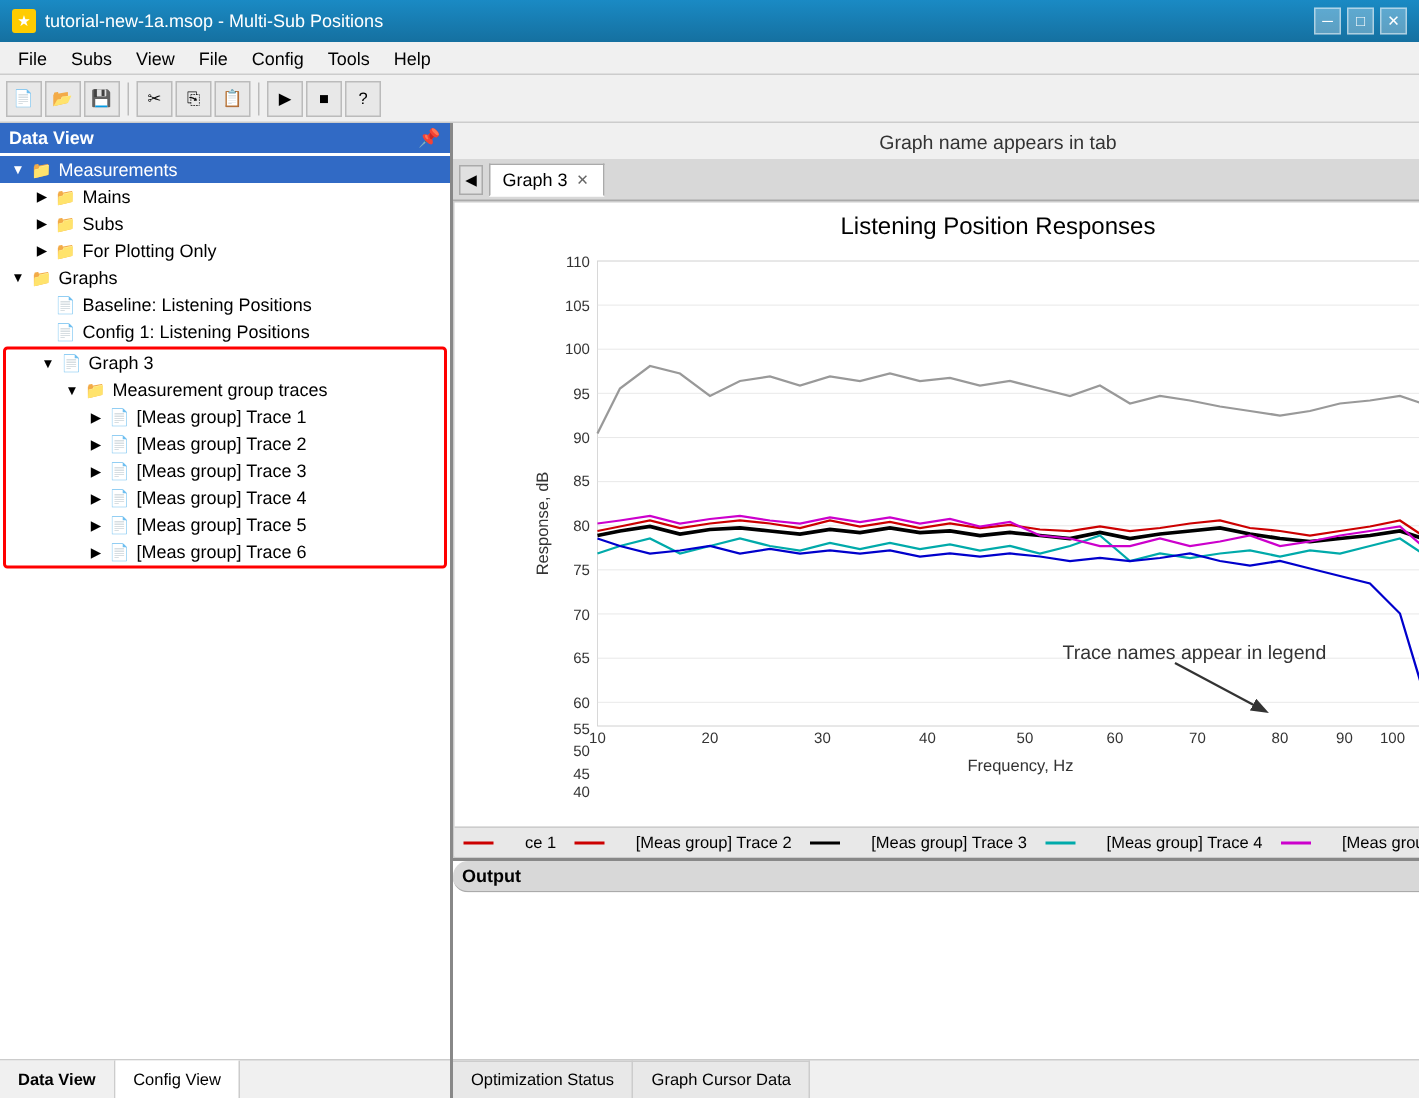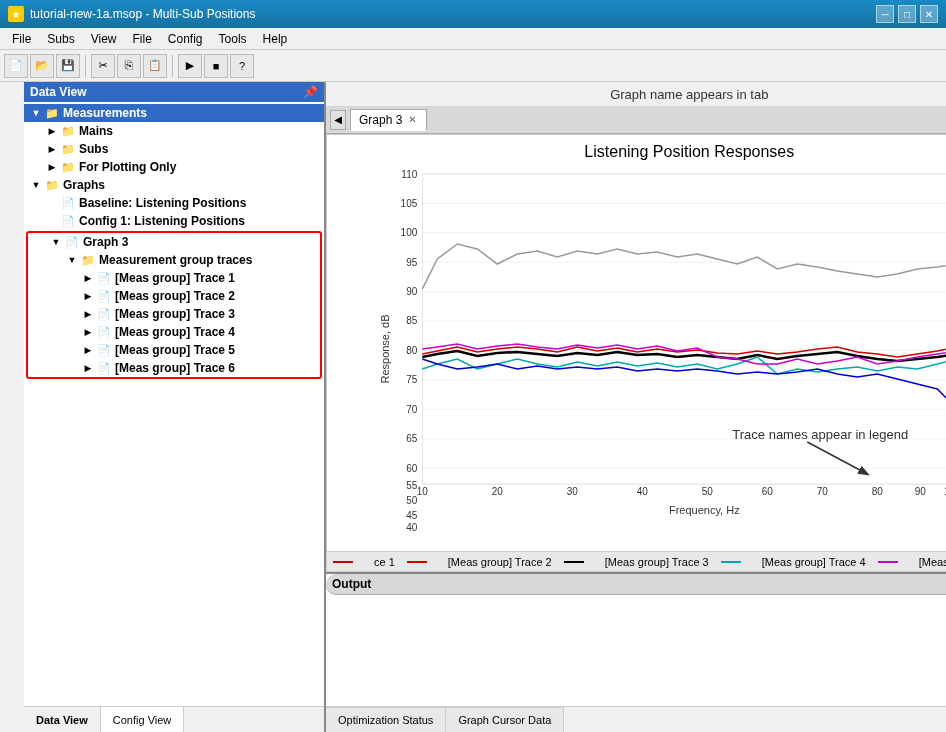--- a/index.html
+++ b/index.html
@@ -18,30 +18,30 @@
 
     
     .toolbar { background: #f0f0f0; height: 32px; display: flex; align-items: center; padding: 0 4px; border-bottom: 1px solid #ccc; gap: 2px; }
     .toolbar-btn { width: 24px; height: 24px; background: #e8e8e8; border: 1px solid #bbb; display: flex; align-items: center; justify-content: center; cursor: pointer; font-size: 11px; }
     .toolbar-sep { width: 1px; height: 22px; background: #bbb; margin: 0 3px; }
 
     
     .main-layout { display: flex; height: calc(732px - 82px); }
 
     
-    .left-panel { width: 302px; border-right: 2px solid #888; display: flex; flex-direction: column; background: white; flex-shrink: 0; margin-left: 24px; }
+    .left-panel { width: 302px; border-right: 2px solid #888; display: flex; flex-direction: column; background: white; flex-shrink: 0; }
     .panel-header { background: #316ac5; color: white; padding: 3px 6px; font-size: 12px; font-weight: bold; display: flex; justify-content: space-between; align-items: center; }
     .tree-area { flex: 1; overflow-y: auto; background: white; padding: 2px 0; }
     .tree-item { display: flex; align-items: center; padding: 1px 4px; cursor: pointer; white-space: nowrap; }
     .tree-item.selected { background: #316ac5; color: white; }
     .tree-expand { width: 16px; height: 16px; display: flex; align-items: center; justify-content: center; font-size: 9px; flex-shrink: 0; }
     .tree-icon { width: 16px; height: 16px; margin-right: 3px; flex-shrink: 0; display: flex; align-items: center; justify-content: center; font-size: 11px; }
     .folder-icon { color: #ffcc00; }
     .doc-icon { color: #666; }
-    .tree-label { font-size: 12px; font-weight: bold; }
+    .tree-label { font-size: 12px; }
     .indent-1 { margin-left: 16px; }
     .indent-2 { margin-left: 32px; }
     .indent-3 { margin-left: 48px; }
 
     
     .red-outline { border: 2px solid red; border-radius: 3px; margin: 1px 2px; }
 
     
     .left-tabs { display: flex; border-top: 1px solid #ccc; background: #f0f0f0; height: 26px; }
     .left-tab { padding: 4px 12px; font-size: 11px; cursor: pointer; border-right: 1px solid #ccc; background: white; display: flex; align-items: center; }

